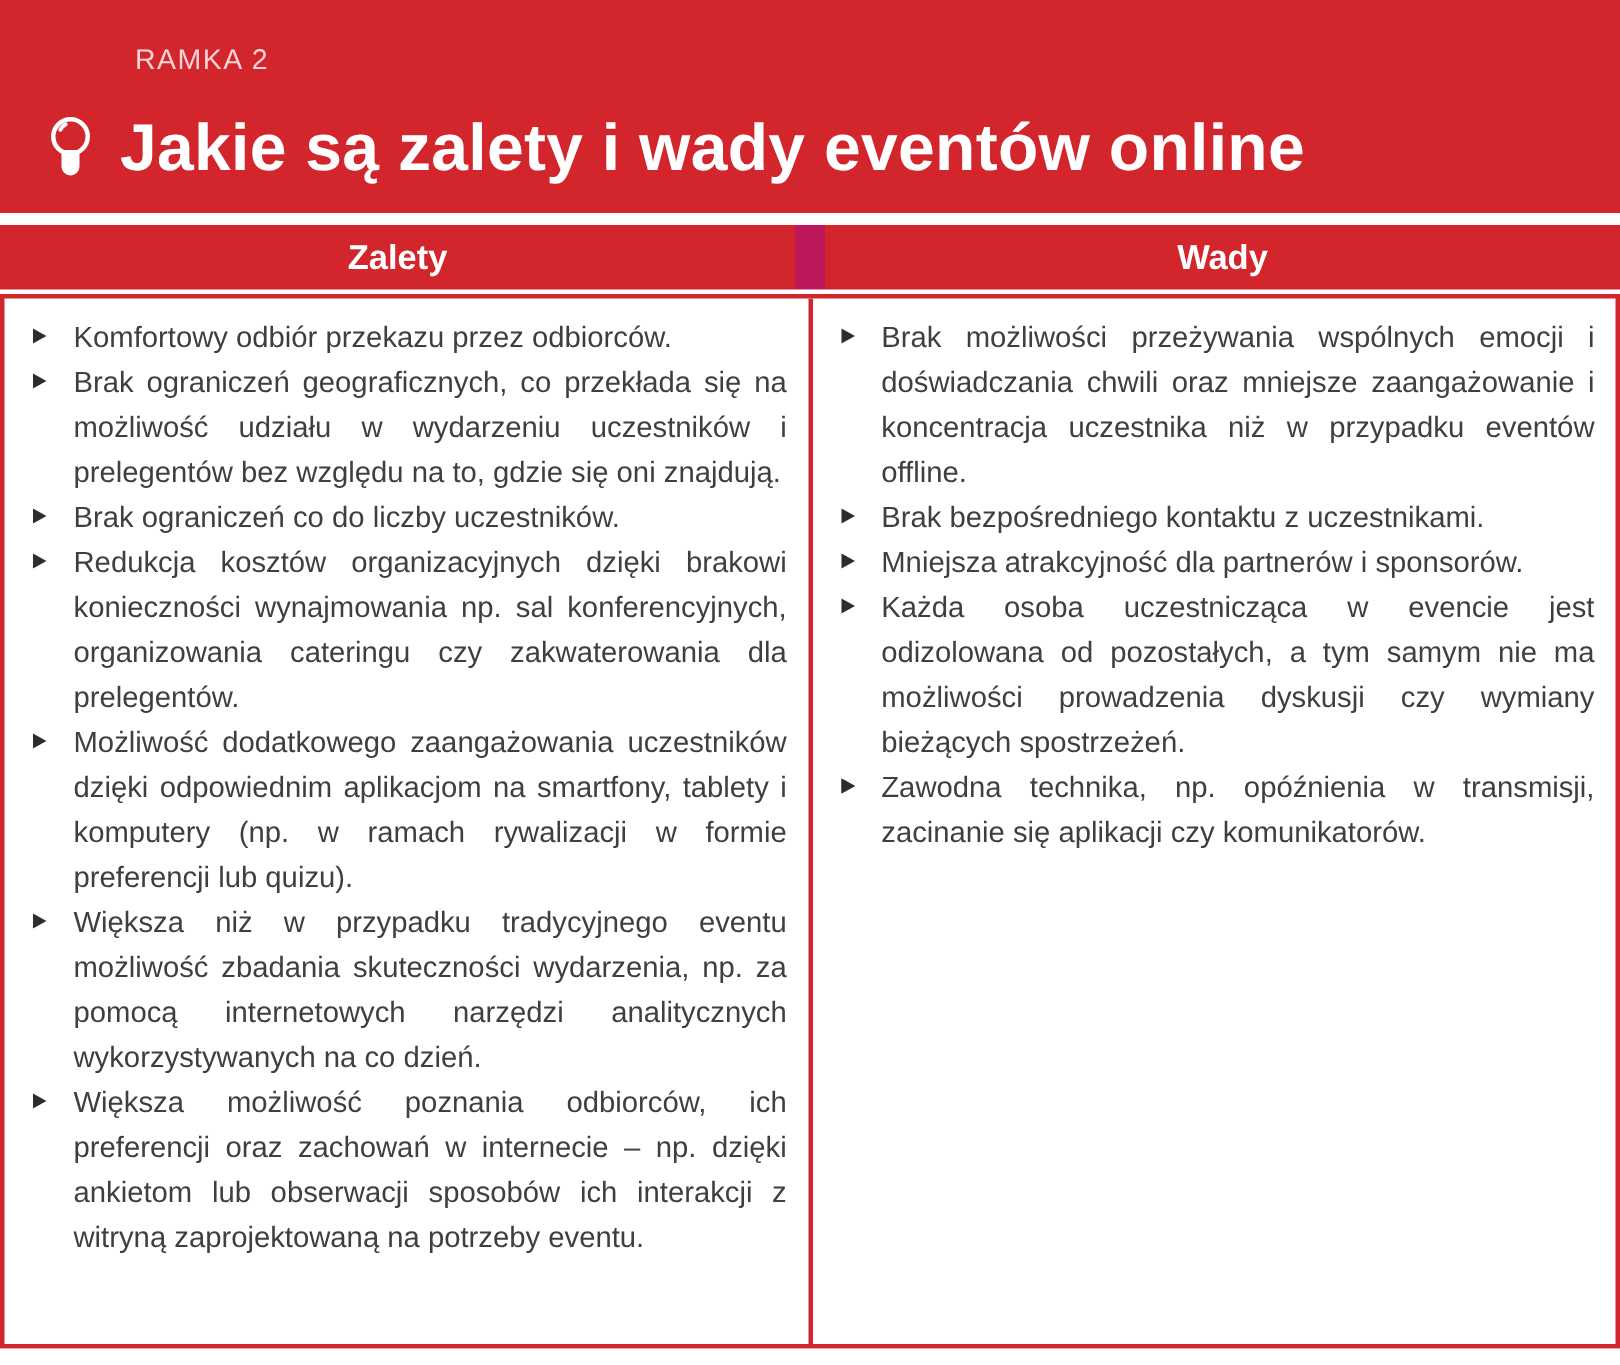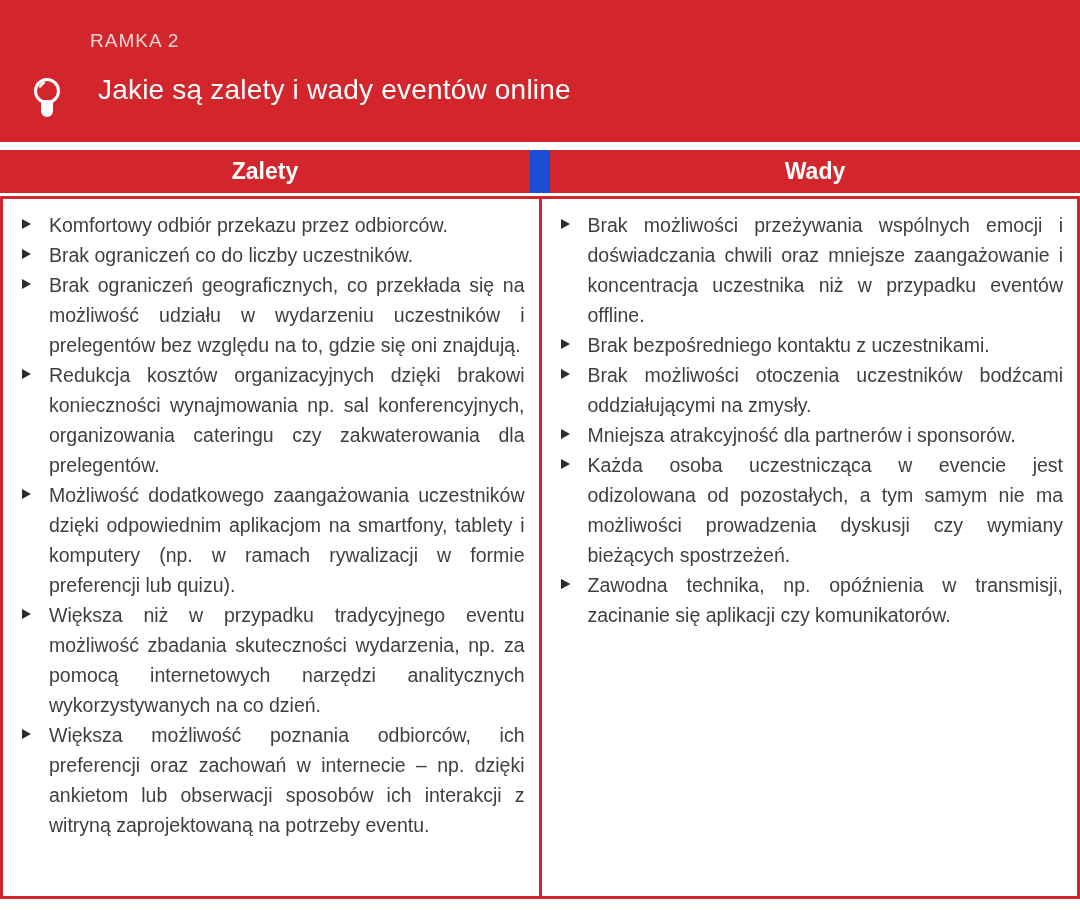--- a/index.html
+++ b/index.html
@@ -1,40 +1,40 @@
 <!DOCTYPE html>
 <html lang="pl"><head>
 <meta charset="utf-8">
 <style>
   * { margin:0; padding:0; box-sizing:border-box; }
   html,body { background:#ffffff; }
   .page {
     width:1080px; height:910px;
     font-family:"Liberation Sans", sans-serif;
-    background:#1d4ed8;
+    background:#be185d;
     overflow:hidden;
     display:flex; flex-direction:column;
   }
 
   
   .banner {
     height:142px; background:#d2262c; position:relative;
     flex:0 0 auto;
   }
   .kicker {
     position:absolute; left:90px; top:30px;
     font-size:19px; letter-spacing:1px;
     color:rgba(255,255,255,0.8);
   }
   .bulb {
     position:absolute; left:30px; top:76px;
   }
   .title {
-    position:absolute; left:98px; top:74px;
-    font-size:28px; font-weight:400; color:#ffffff;
+    position:absolute; left:80px; top:74px;
+    font-size:44px; font-weight:700; color:#ffffff;
     letter-spacing:0.2px;
   }
 
   
   .gap8 { height:8px; background:#fff; flex:0 0 auto; }
   .gap3 { height:3px; background:#fff; flex:0 0 auto; }
 
   
   .thead { display:flex; height:43px; gap:20px; flex:0 0 auto; }
   .thead .hcell {
@@ -102,26 +102,26 @@
     <div class="col">
       <ul class="blist">
 
           <li class="item">
             <span class="tri"></span>
             <span>Komfortowy odbiór przekazu przez odbiorców.</span>
           </li>
 
           <li class="item">
             <span class="tri"></span>
-            <span>Brak ograniczeń co do liczby uczestników.</span>
+            <span>Brak ograniczeń geograficznych, co przekłada się na możliwość udziału w wydarzeniu uczestników i prelegentów bez względu na to, gdzie się oni znajdują.</span>
           </li>
 
           <li class="item">
             <span class="tri"></span>
-            <span>Brak ograniczeń geograficznych, co przekłada się na możliwość udziału w wydarzeniu uczestników i prelegentów bez względu na to, gdzie się oni znajdują.</span>
+            <span>Brak ograniczeń co do liczby uczestników.</span>
           </li>
 
           <li class="item">
             <span class="tri"></span>
             <span>Redukcja kosztów organizacyjnych dzięki brakowi konieczności wynajmowania np. sal konferencyjnych, organizowania cateringu czy zakwaterowania dla prelegentów.</span>
           </li>
 
           <li class="item">
             <span class="tri"></span>
             <span>Możliwość dodatkowego zaangażowania uczestników dzięki odpowiednim aplikacjom na smartfony, tablety i komputery (np. w ramach rywalizacji w formie preferencji lub quizu).</span>
@@ -145,24 +145,20 @@
           <li class="item">
             <span class="tri"></span>
             <span>Brak możliwości przeżywania wspólnych emocji i doświadczania chwili oraz mniejsze zaangażowanie i koncentracja uczestnika niż w przypadku eventów offline.</span>
           </li>
 
           <li class="item">
             <span class="tri"></span>
             <span>Brak bezpośredniego kontaktu z uczestnikami.</span>
           </li>
 
-          <li class="item">
-            <span class="tri"></span>
-            <span>Brak możliwości otoczenia uczestników bodźcami oddziałującymi na zmysły.</span>
-          </li>
 
           <li class="item">
             <span class="tri"></span>
             <span>Mniejsza atrakcyjność dla partnerów i sponsorów.</span>
           </li>
 
           <li class="item">
             <span class="tri"></span>
             <span>Każda osoba uczestnicząca w evencie jest odizolowana od pozostałych, a tym samym nie ma możliwości prowadzenia dyskusji czy wymiany bieżących spostrzeżeń.</span>
           </li>

